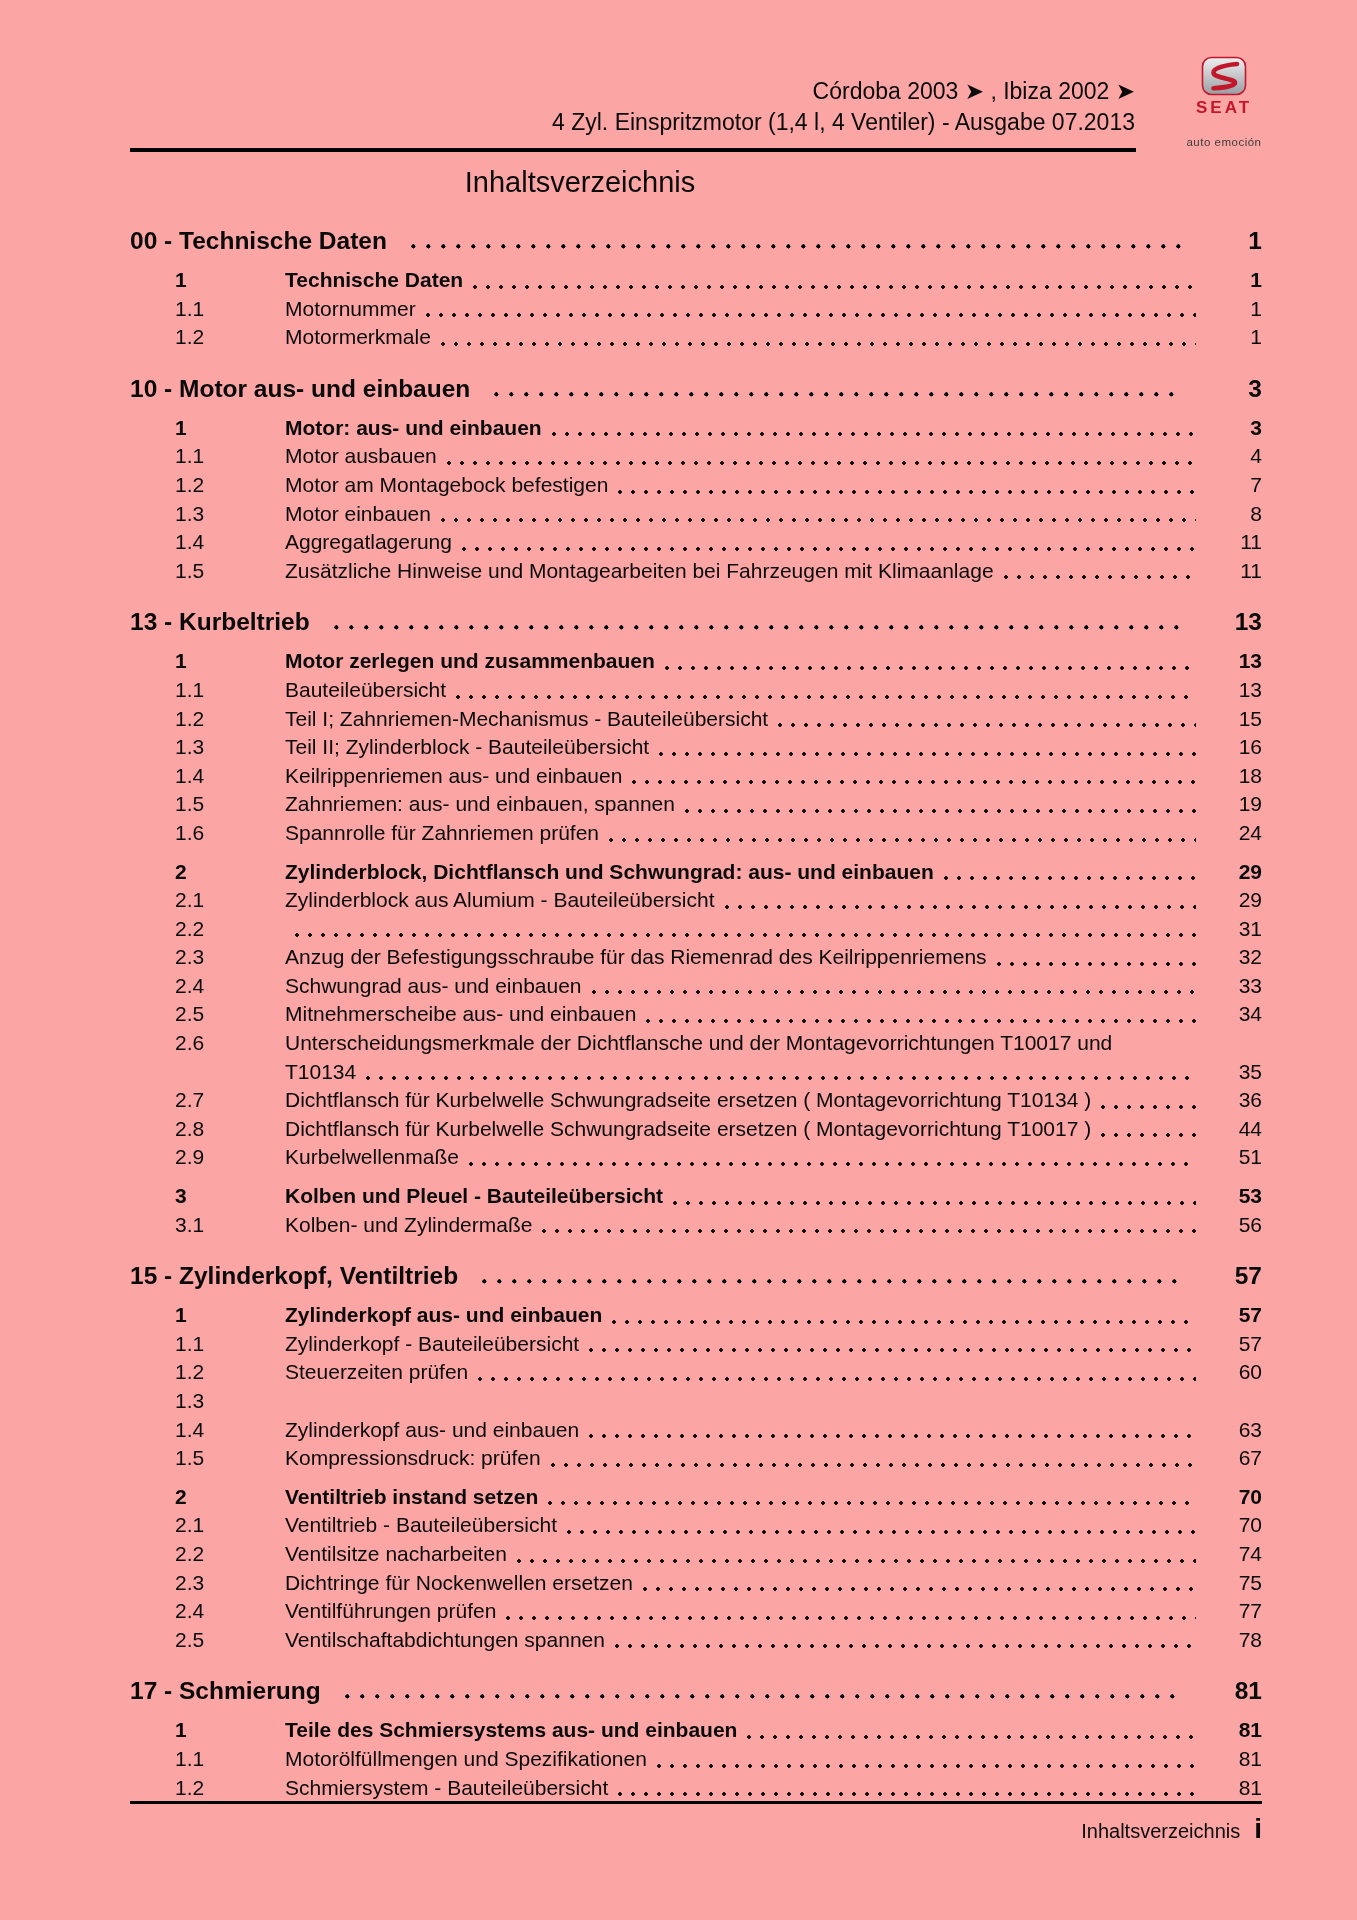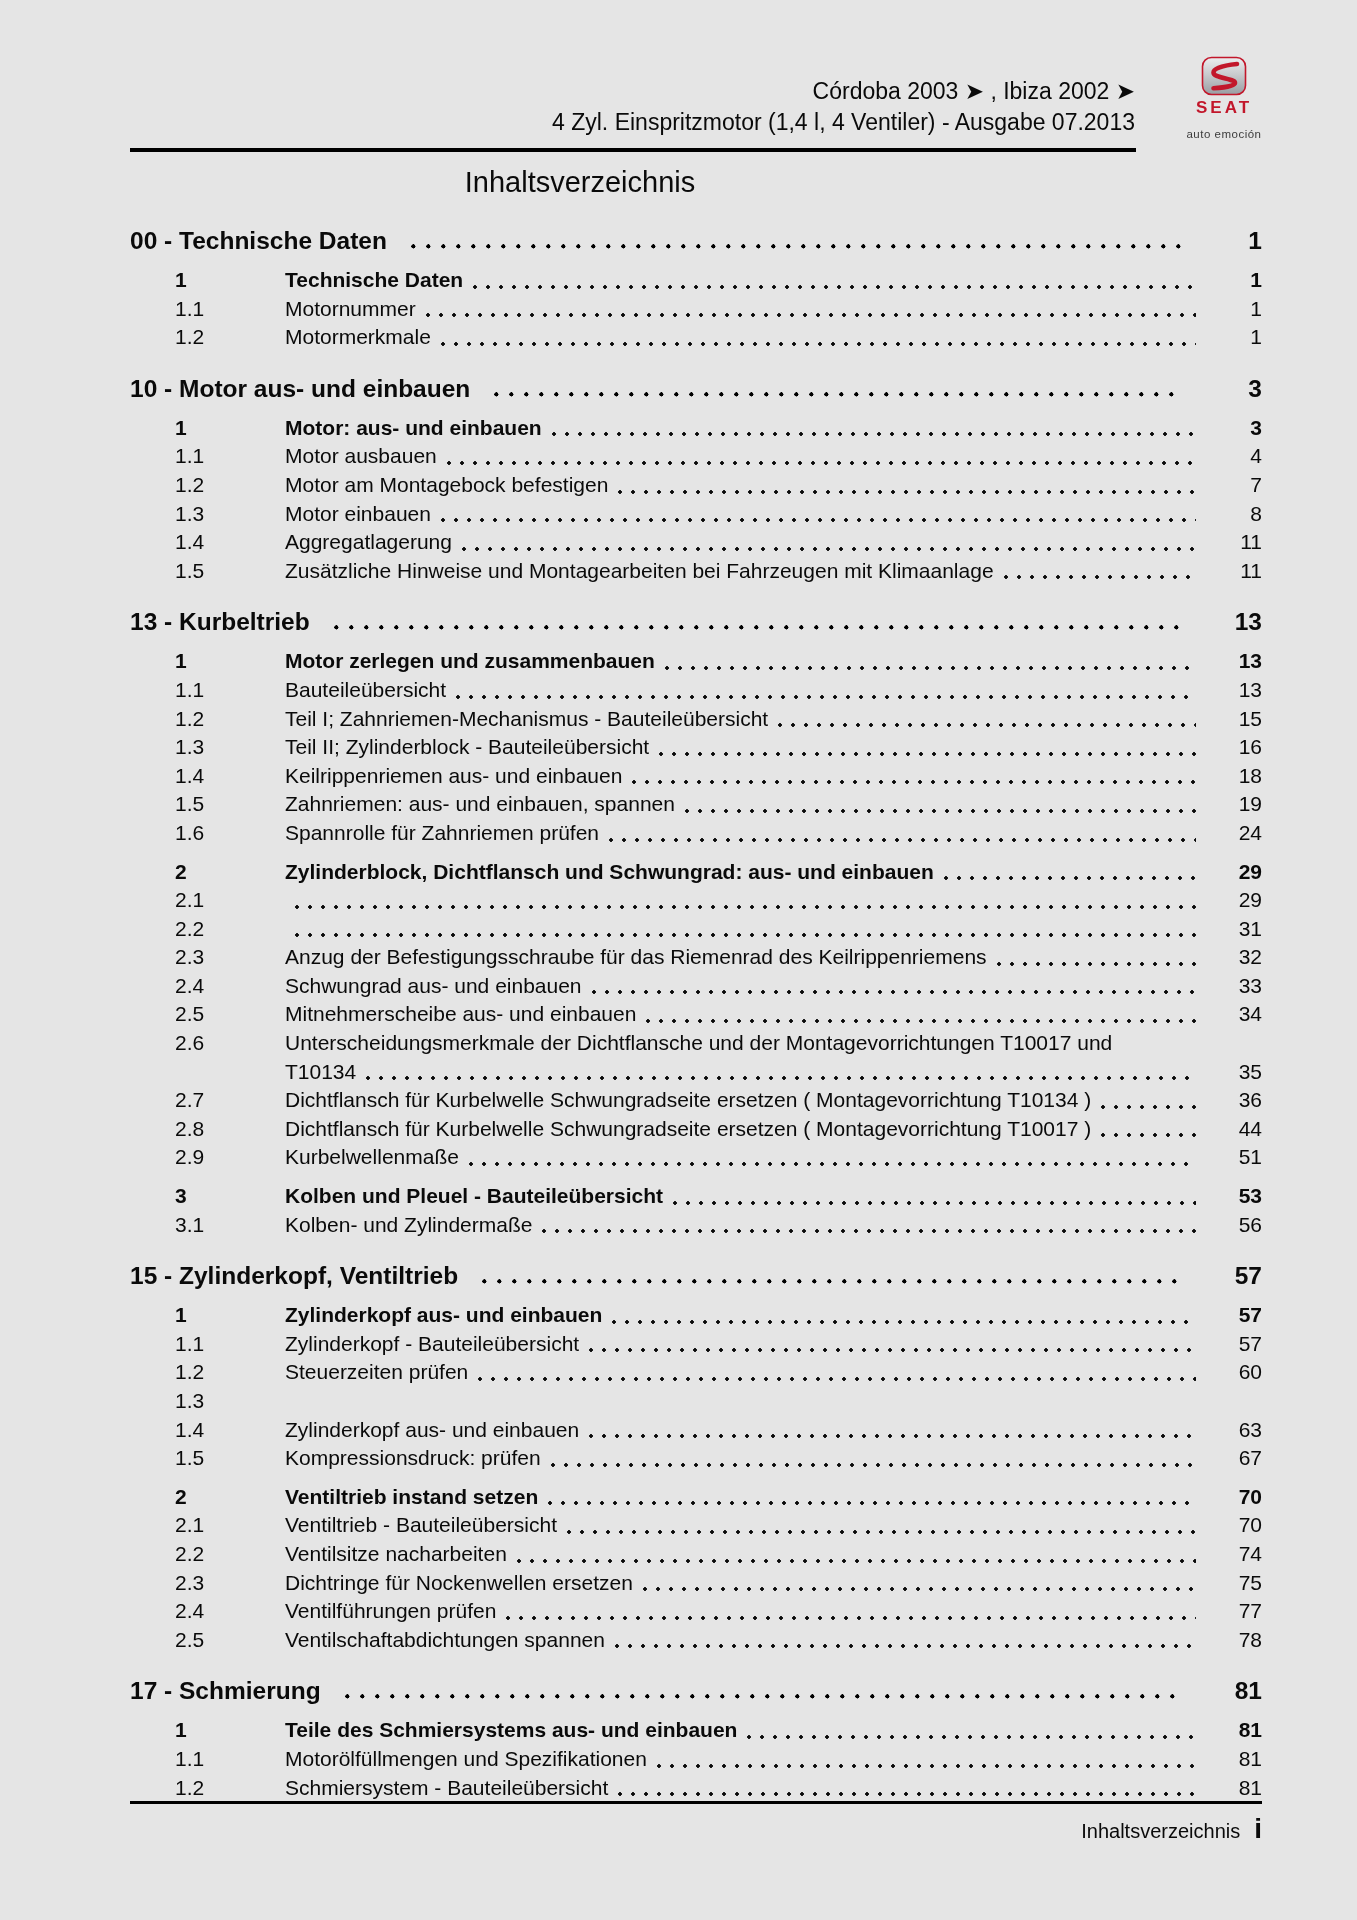--- a/index.html
+++ b/index.html
@@ -1,19 +1,19 @@
 <!DOCTYPE html>
 <html><head>
 <meta charset="utf-8">
 <style>
   html,body{margin:0;padding:0;background:#ffffff;}
   .page{
     position:relative;
     width:1357px;height:1920px;
-    background:#e5e5e5;
+    background:#fca5a5;
     font-family:"Liberation Sans","DejaVu Sans",sans-serif;
     color:#0a0a0a;
     overflow:hidden;
   }
   
   .header-text{
     position:absolute;top:76px;right:222px;
     text-align:right;font-size:23px;line-height:31px;color:#0a0a0a;
     white-space:nowrap;
   }
@@ -23,21 +23,21 @@
   .logo{
     position:absolute;left:1178px;top:56px;width:92px;
     text-align:center;line-height:1;
   }
   .logo .mark{display:block;margin:0 auto 3px auto;}
   .logo .brand{
     display:block;font-weight:700;font-size:17px;letter-spacing:3px;
     color:#c2172b;
   }
   .logo .tagline{
-    display:block;margin-top:13px;font-size:11.5px;letter-spacing:.5px;color:#3c3c3c;
+    display:block;margin-top:21px;font-size:11.5px;letter-spacing:.5px;color:#3c3c3c;
   }
   
   .content{position:absolute;left:130px;top:160px;width:1132px;}
   .doc-title{
     width:900px;margin:6px 0 26px 0;text-align:center;
     font-size:29px;font-weight:400;color:#0a0a0a;
   }
   
   .leader{
     flex:1 1 auto;min-width:16px;height:6px;align-self:flex-end;
@@ -330,20 +330,21 @@
         <span class="pg">29</span>
       </span>
 
     </span>
   </div>
 
   <div class="item lvl2">
     <span class="num">2.1</span>
     <span class="body">
       <span class="line1">
+        <span class="lbl">Zylinderblock aus Alumium - Bauteileübersicht</span>
         <span class="leader"></span>
         <span class="pg">29</span>
       </span>
 
     </span>
   </div>
 
   <div class="item lvl2">
     <span class="num">2.2</span>
     <span class="body">

